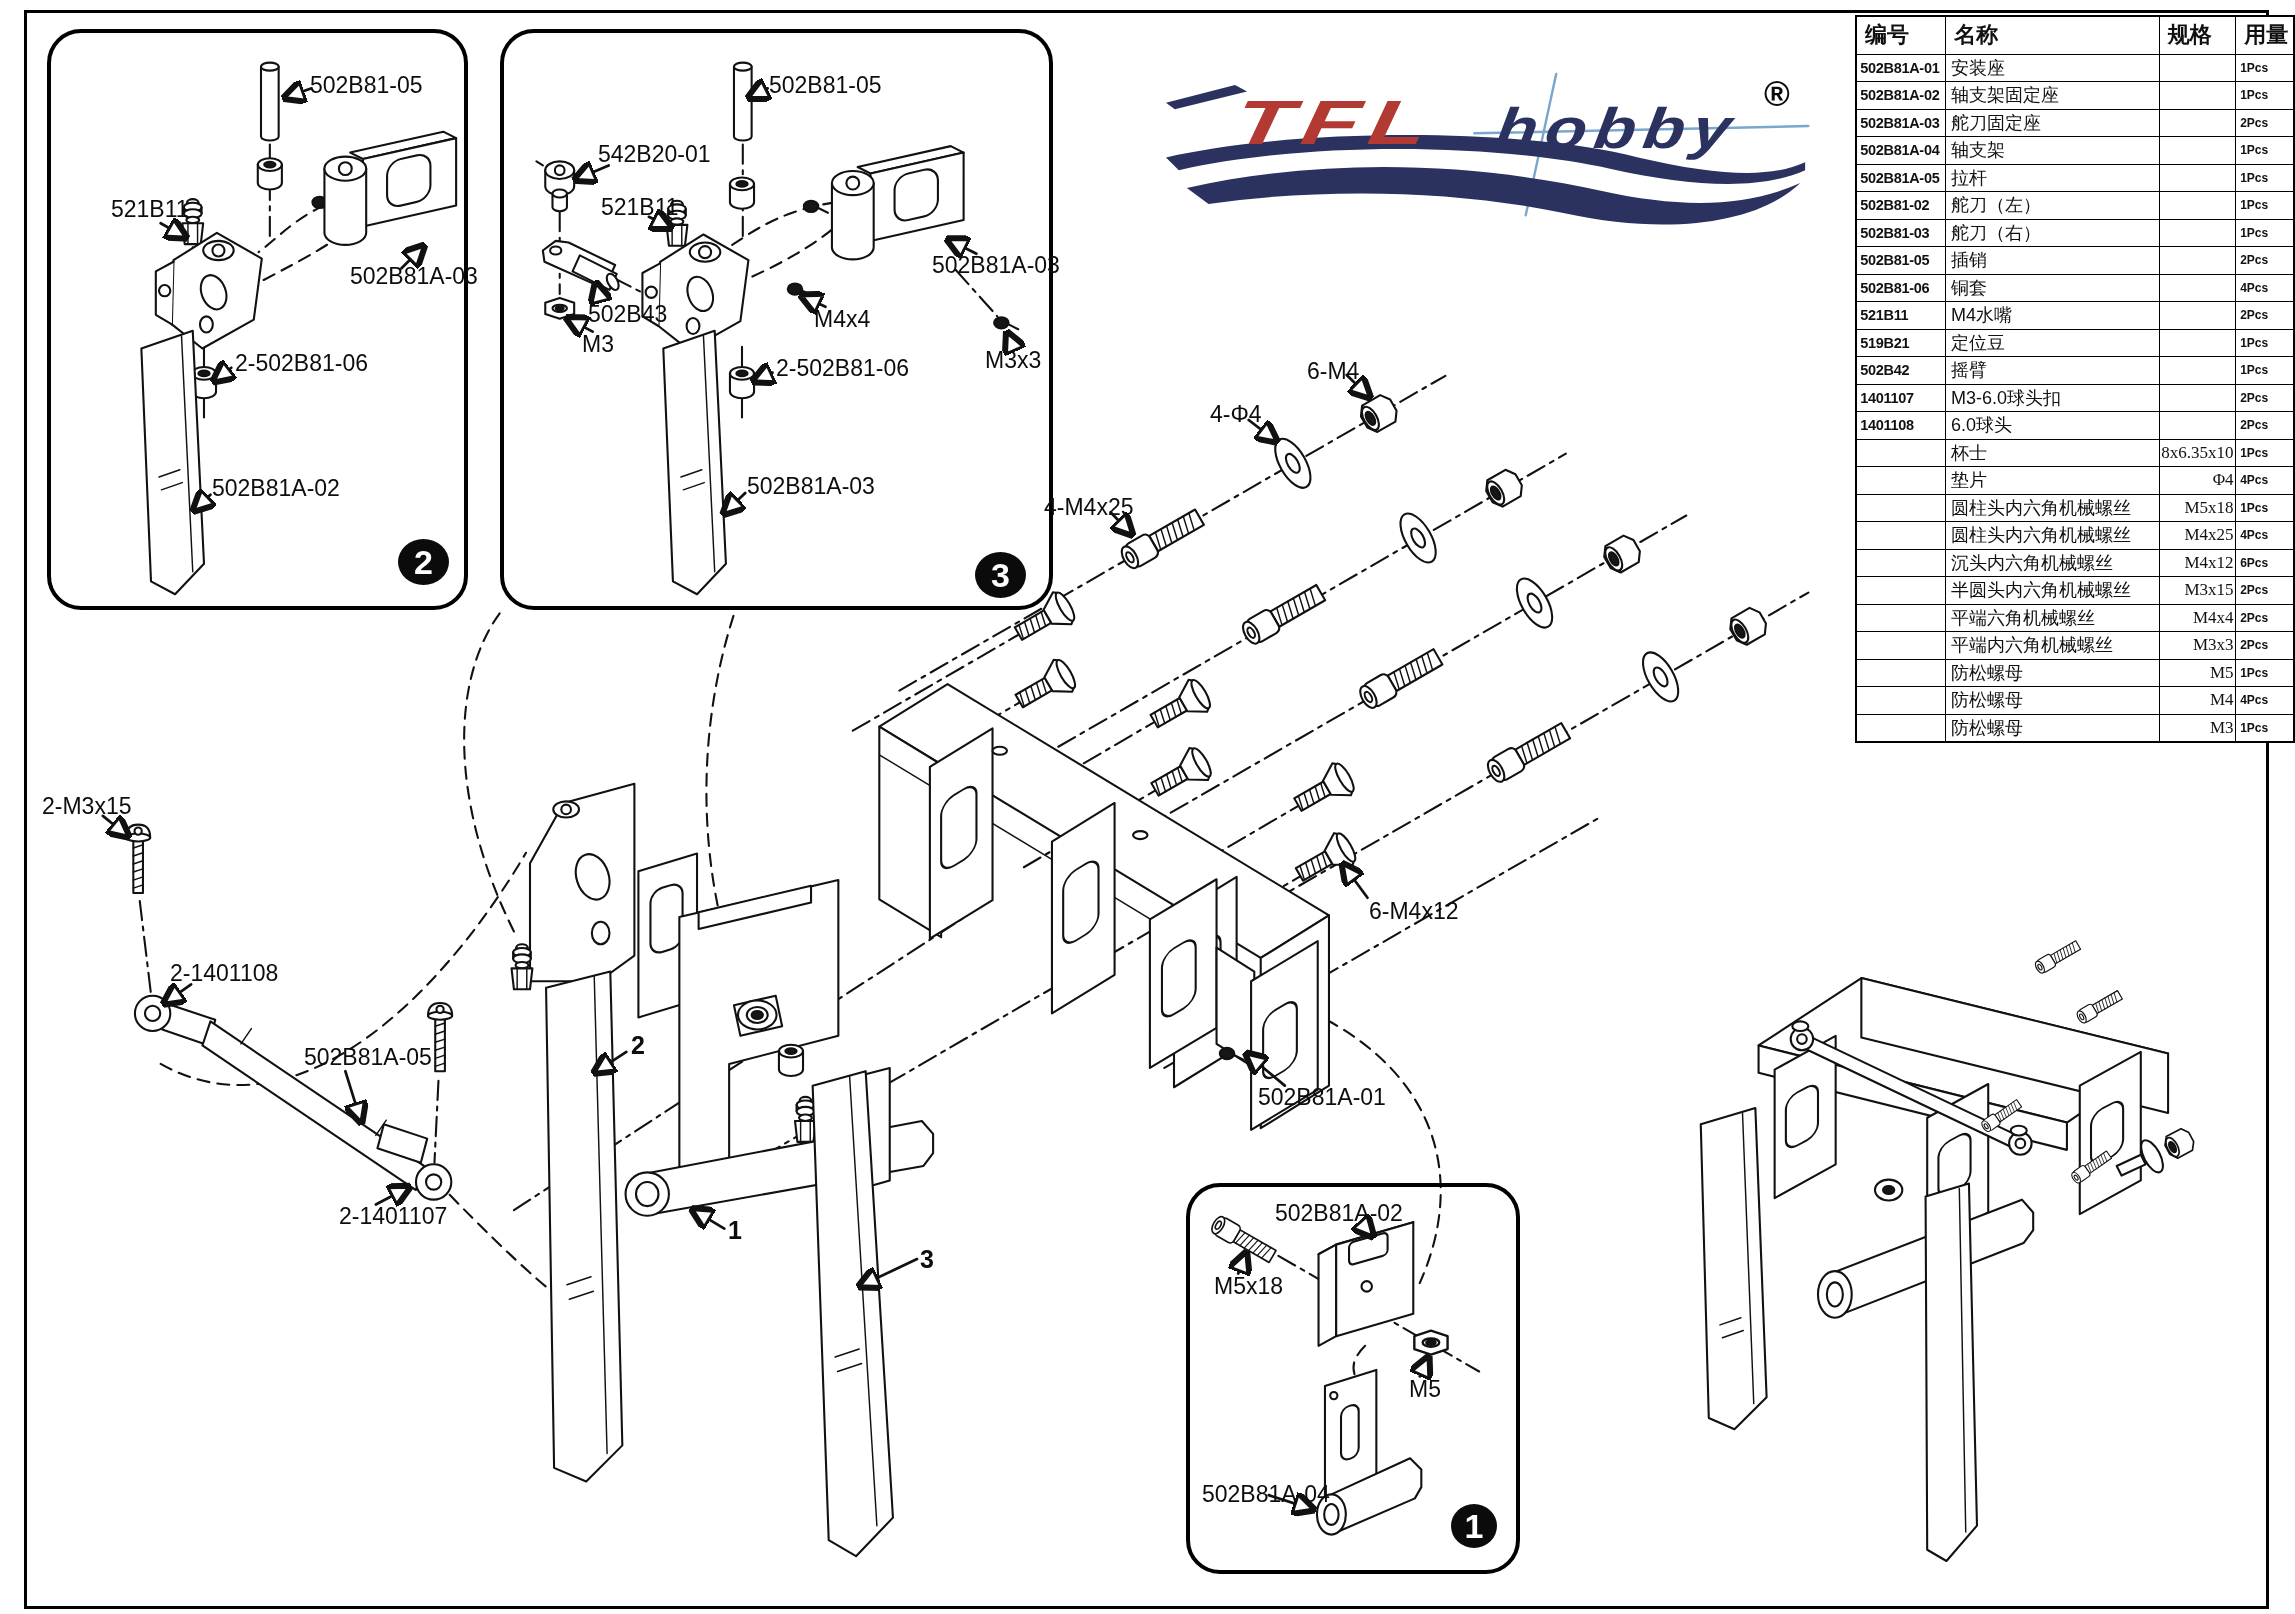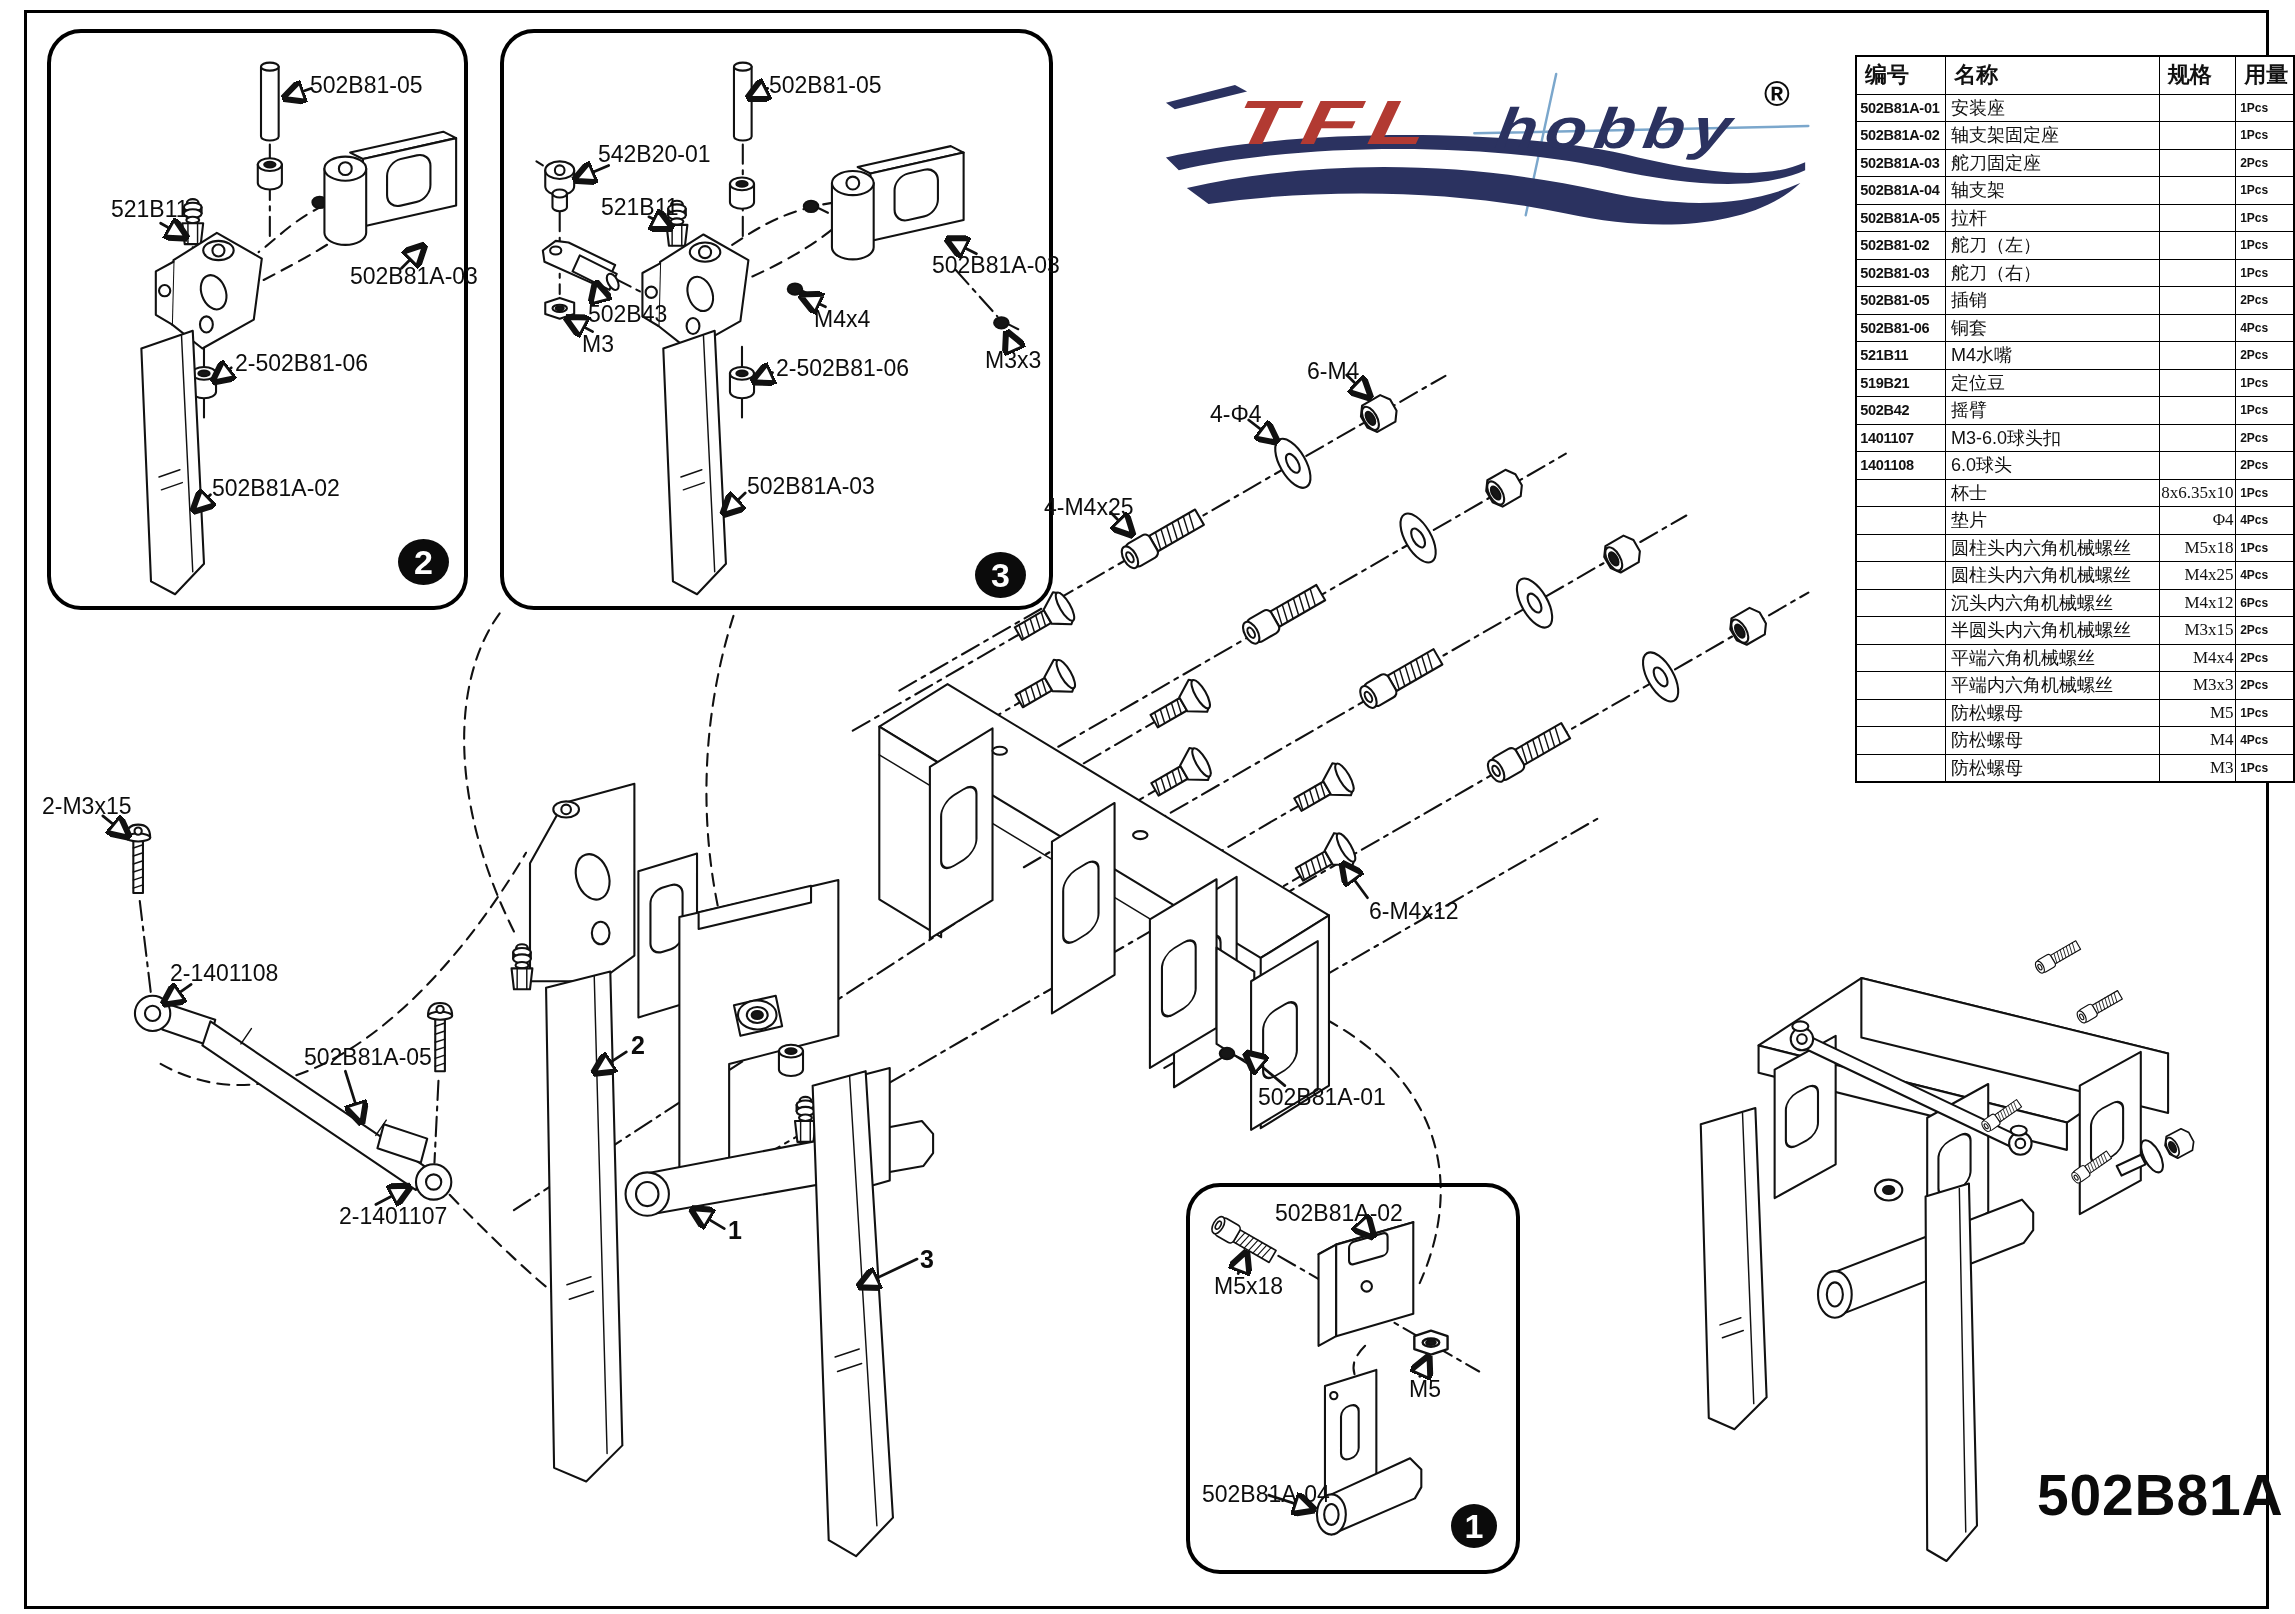--- a/index.html
+++ b/index.html
@@ -35,21 +35,21 @@
   .logo-reg{position:absolute;left:1764px;top:74px;font-size:35px;font-weight:bold;color:#0b0b0b;}
   
   .parts{position:absolute;left:1855px;top:14.5px;border-collapse:collapse;table-layout:fixed;background:#fff;}
   .parts th,.parts td{border:1.9px solid #000;padding:0 4.8px;overflow:hidden;white-space:nowrap;}
   .parts th{height:37px;font-size:22px;font-weight:bold;text-align:left;padding-left:8px;}
   .parts td{height:26.5px;}
   .parts td.code{width:84px;font-size:14.5px;font-weight:bold;letter-spacing:-0.3px;padding:0 1.6px 0 3.2px;}
   .parts td.name{width:206px;font-size:18px;}
   .parts td.spec{width:71px;font-size:17px;font-family:"Liberation Serif","DejaVu Serif",serif;text-align:right;padding:0 1.6px;}
   .parts td.qty{width:43px;font-size:12px;font-weight:bold;padding:0 1.6px 0 4px;}
-  .parts{border:2.4px solid #000;margin-top:40px;}
+  .parts{border:2.4px solid #000;}
 </style>
 </head>
 <body>
 
 <div class="page">
 
   <svg class="art" width="2295" height="1614" viewBox="0 0 2858 2010">
     <defs>
       <marker id="ah" viewBox="0 0 10 10" refX="9" refY="5" markerWidth="8.5" markerHeight="8.5" orient="auto-start-reverse">
         <path d="M0,0 L10,5 L0,10 z" fill="#0d0d0d" stroke="none"></path>
@@ -640,15 +640,14 @@
   <div class="badge" style="left:398px;top:539px;width:51px;height:46px">
       <span>2</span>
     </div>
   <div class="badge" style="left:975px;top:552px;width:51px;height:46px">
       <span>3</span>
     </div>
   <div class="badge" style="left:1451px;top:1504px;width:46px;height:44px">
       <span>1</span>
     </div>
 
-  <div class="pn">502B81A</div>
 </div>
 
 
 </body></html>

